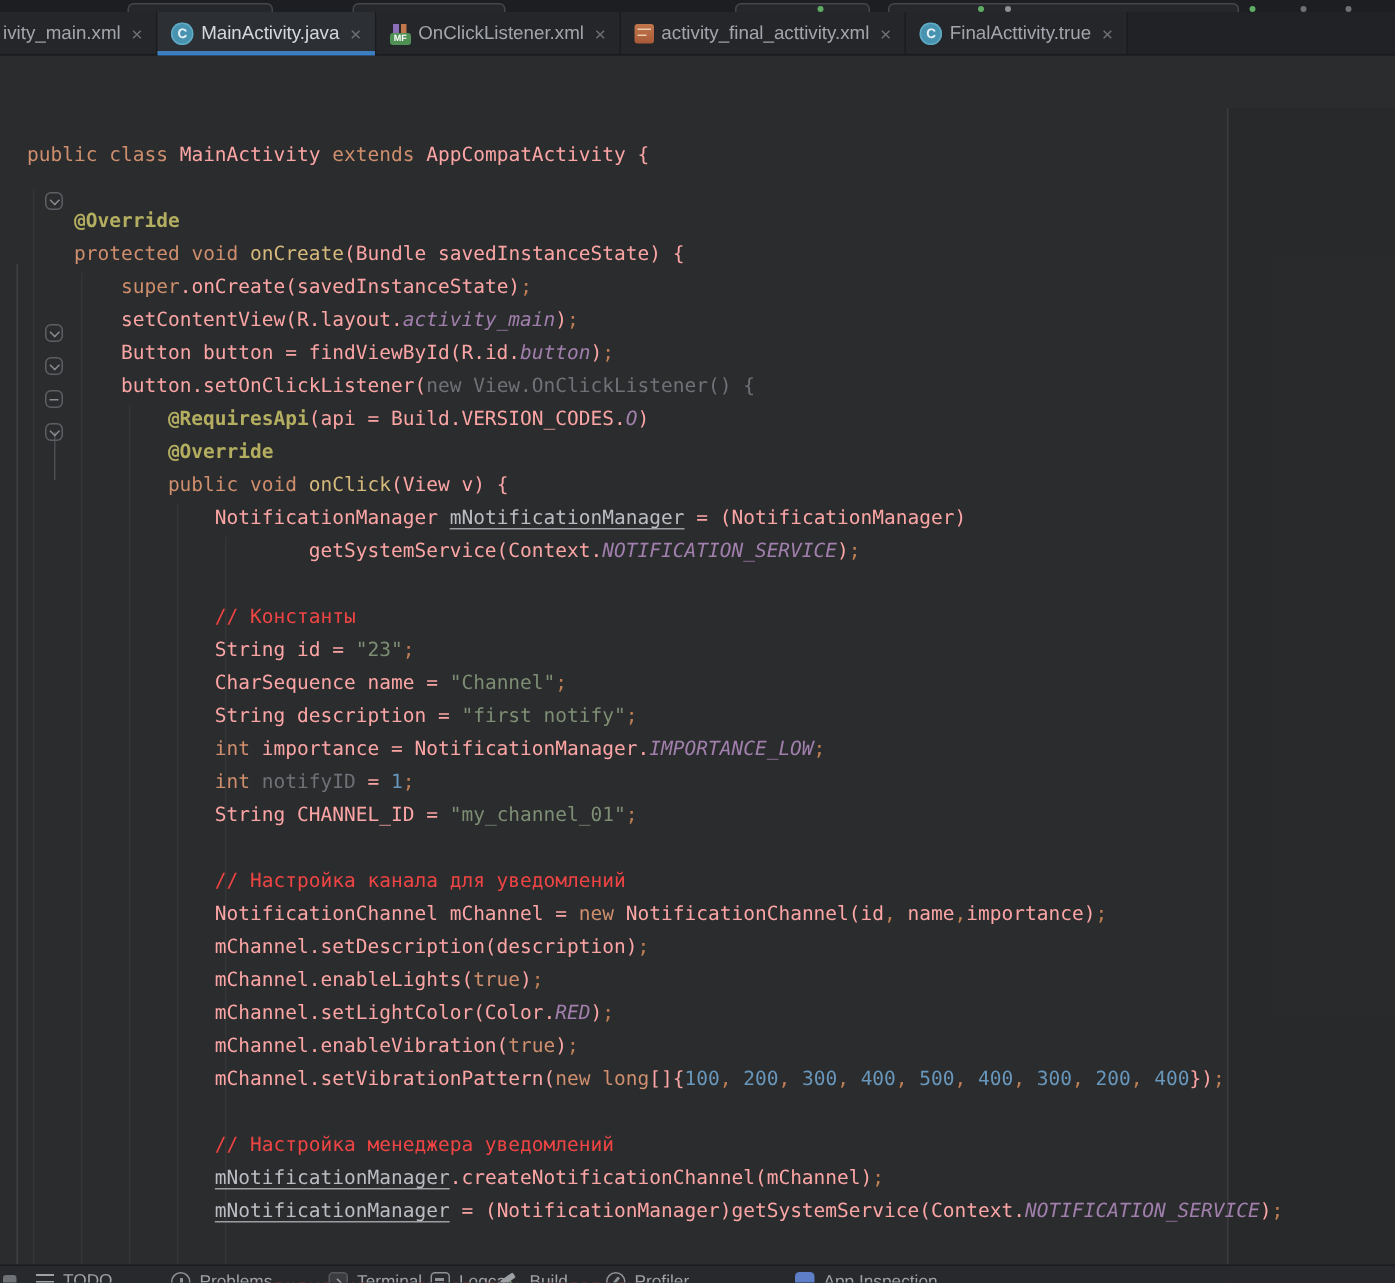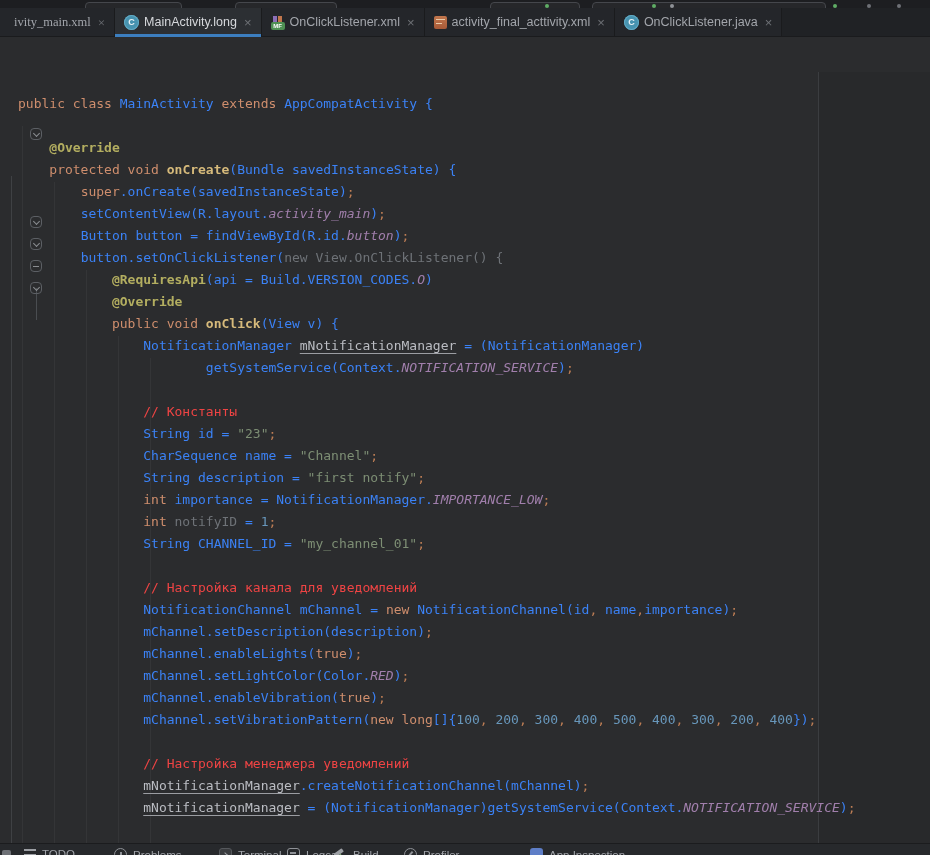--- a/index.html
+++ b/index.html
@@ -5,21 +5,21 @@
   html,body{margin:0;padding:0;background:#2B2C2E;}
   body{width:930px;height:855px;overflow:hidden;position:relative;
        font-family:"Liberation Sans","DejaVu Sans",sans-serif;}
   
   .topstrip{position:absolute;left:0;top:0;width:930px;height:8px;background:#1D1E21;z-index:20;overflow:hidden;}
   .tgroup{position:absolute;top:2px;height:14px;border:1px solid #45474C;border-radius:4px;background:#26272A;}
   .tdot{position:absolute;top:4px;width:4px;height:4px;border-radius:50%;}
   
   .tabbar{position:absolute;left:0;top:8px;width:930px;height:28px;background:#202225;display:flex;z-index:20;border-bottom:1px solid #1A1B1D;}
   .tab{display:flex;align-items:center;gap:5px;padding:0 9px;background:#24262A;border-right:1px solid #1A1B1D;position:relative;height:28px;box-sizing:border-box;cursor:default;}
-  .tab.first{padding-left:14px;font-family:Liberation Serif, serif;}
+  .tab.first{padding-left:2px;}
   .tab .lbl{font-size:12.5px;color:#A2A5AB;white-space:nowrap;}
   .tab.sel{background:#2C2F33;}
   .tab.sel .lbl{color:#D6D8DC;}
   .tab.sel::after{content:"";position:absolute;left:0;right:0;bottom:-1px;height:3px;background:#3C7EBF;}
   .tab .close{font-size:13px;line-height:13px;color:#6E7176;margin-left:2px;}
   .ic-java{width:15px;height:15px;border-radius:50%;background:#4793B0;color:#E8F2F6;font-size:9px;font-weight:bold;
            display:flex;align-items:center;justify-content:center;flex:0 0 auto;box-shadow:inset 0 0 0 1px #62AAC4;}
   .ic-manifest{width:14px;height:15px;position:relative;flex:0 0 auto;}
   .ic-manifest .bars{position:absolute;left:2px;top:1px;width:9px;height:6px;
         background:linear-gradient(90deg,#8C6FB8 0 4px,#24262A 4px 5px,#C1764C 5px 9px);}
@@ -36,26 +36,26 @@
   .beyondmargin{position:absolute;left:819px;top:36px;width:111px;height:819px;background:rgba(0,0,0,0.05);z-index:1;}
   .gutterline{position:absolute;left:11px;top:140px;width:1px;height:708px;background:#3F4144;z-index:2;}
   .connline{position:absolute;left:36px;top:252px;width:1px;height:32px;background:#4A4D51;z-index:2;}
   .fold{position:absolute;left:30px;width:12px;height:12px;border:1px solid #5C5F64;border-radius:4px;z-index:3;box-sizing:border-box;}
   .fold .chv{position:absolute;left:3px;top:1.5px;width:4px;height:4px;border-right:1.4px solid #8A8D91;border-bottom:1.4px solid #8A8D91;transform:rotate(45deg);}
   .fold .mns{position:absolute;left:2px;top:4.5px;width:6px;height:1.4px;background:#8A8D91;}
   .code{position:absolute;left:18px;top:57px;z-index:4;font-family:"DejaVu Sans Mono","Liberation Mono",monospace;
         font-size:13px;line-height:22px;white-space:pre;}
   .cl{height:22px;}
   .tk-k{color:#CF8E6D;}
-  .tk-m{color:#D6BA7B;font-weight:bold;}
+  .tk-m{color:#D6BA7B;font-weight:normal;}
   .tk-a{color:#B3AE60;font-weight:bold;}
   .tk-s{color:#7D8E74;}
   .tk-n{color:#6897BB;}
   .tk-c{color:#ef4444;}
-  .tk-p{color:#3b82f6;}
+  .tk-p{color:#fca5a5;}
   .tk-d{color:#6E7277;}
   .tk-f{color:#A17FAC;font-style:italic;}
   .tk-u{color:#BBBDC3;text-decoration:underline;text-underline-offset:3px;text-decoration-color:#9B9DA2;}
   .tk-x{color:#BE7E55;}
   
   .statusbar{position:absolute;left:0;top:843px;width:930px;height:26px;background:#27292C;border-top:1px solid #1B1C1E;z-index:30;}
   .sbitem{position:absolute;top:4px;display:flex;align-items:center;gap:6px;}
   .sbitem .lbl{font-size:11.5px;color:#A0A3A9;white-space:nowrap;}
   .sbicon{width:13px;height:13px;flex:0 0 auto;position:relative;box-sizing:border-box;}
   .i-todo{background:repeating-linear-gradient(180deg,#9DA0A5 0 2px,transparent 2px 5px);width:12px;height:11px;margin-top:1px;}
@@ -89,39 +89,39 @@
   <div class="tdot" style="left:897px;background:#6E7176;"></div>
 </div>
 
 <div class="tabbar" id="tabbar">
     <div class="tab first">
       <span class="lbl">ivity_main.xml</span>
       <span class="close">×</span>
     </div>
     <div class="tab sel">
       <span class="ic-java">C</span>
-      <span class="lbl">MainActivity.long</span>
+      <span class="lbl">MainActivity.java</span>
       <span class="close">×</span>
     </div>
     <div class="tab">
       <span class="ic-manifest">
         <span class="bars"></span>
         <span class="mfbadge">MF</span>
       </span>
       <span class="lbl">OnClickListener.xml</span>
       <span class="close">×</span>
     </div>
     <div class="tab">
       <span class="ic-xml"></span>
       <span class="lbl">activity_final_acttivity.xml</span>
       <span class="close">×</span>
     </div>
     <div class="tab">
       <span class="ic-java">C</span>
-      <span class="lbl">OnClickListener.java</span>
+      <span class="lbl">FinalActtivity.true</span>
       <span class="close">×</span>
     </div>
   </div>
 
 <div class="editor" id="editor">
   <div class="marginguide"></div>
   <div class="beyondmargin"></div>
   <div class="gutterline"></div>
   <div class="connline"></div>
   <div class="vguide" style="left:22px;top:90px;height:748px;"></div>

